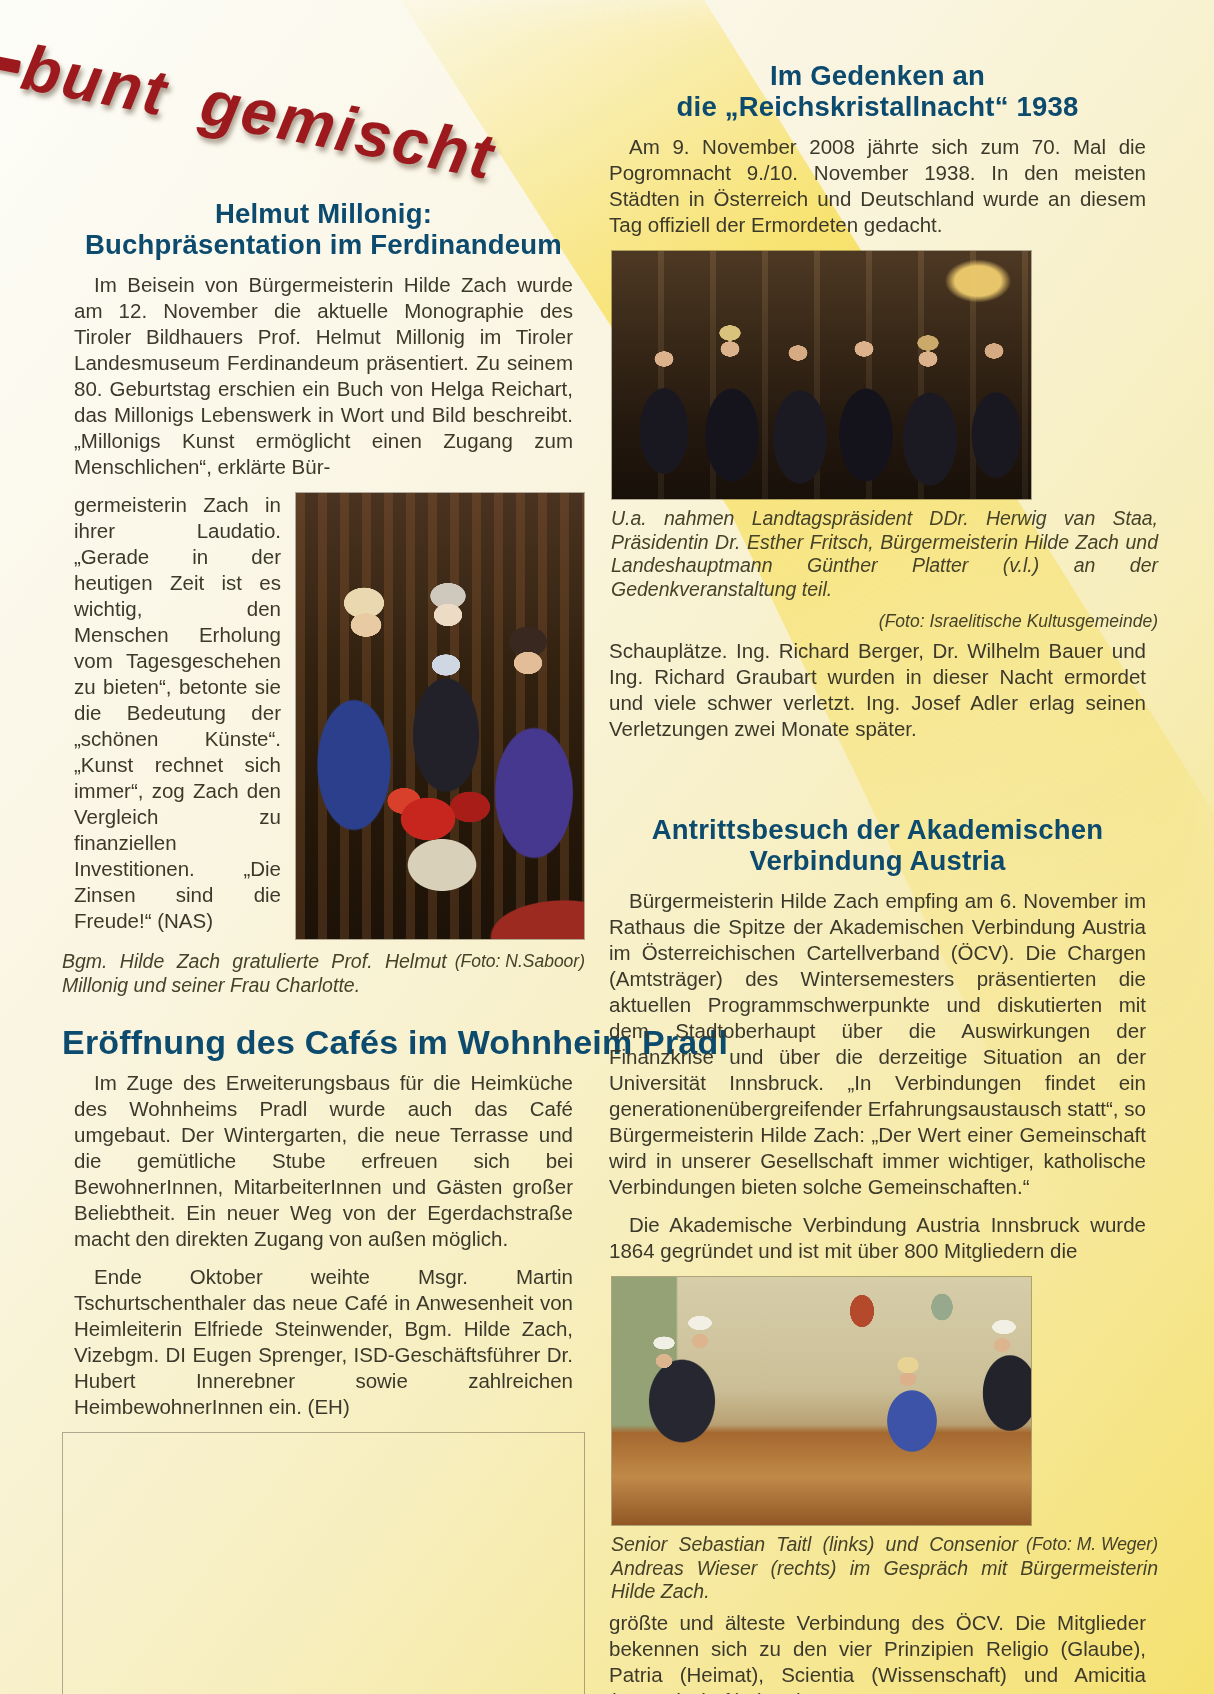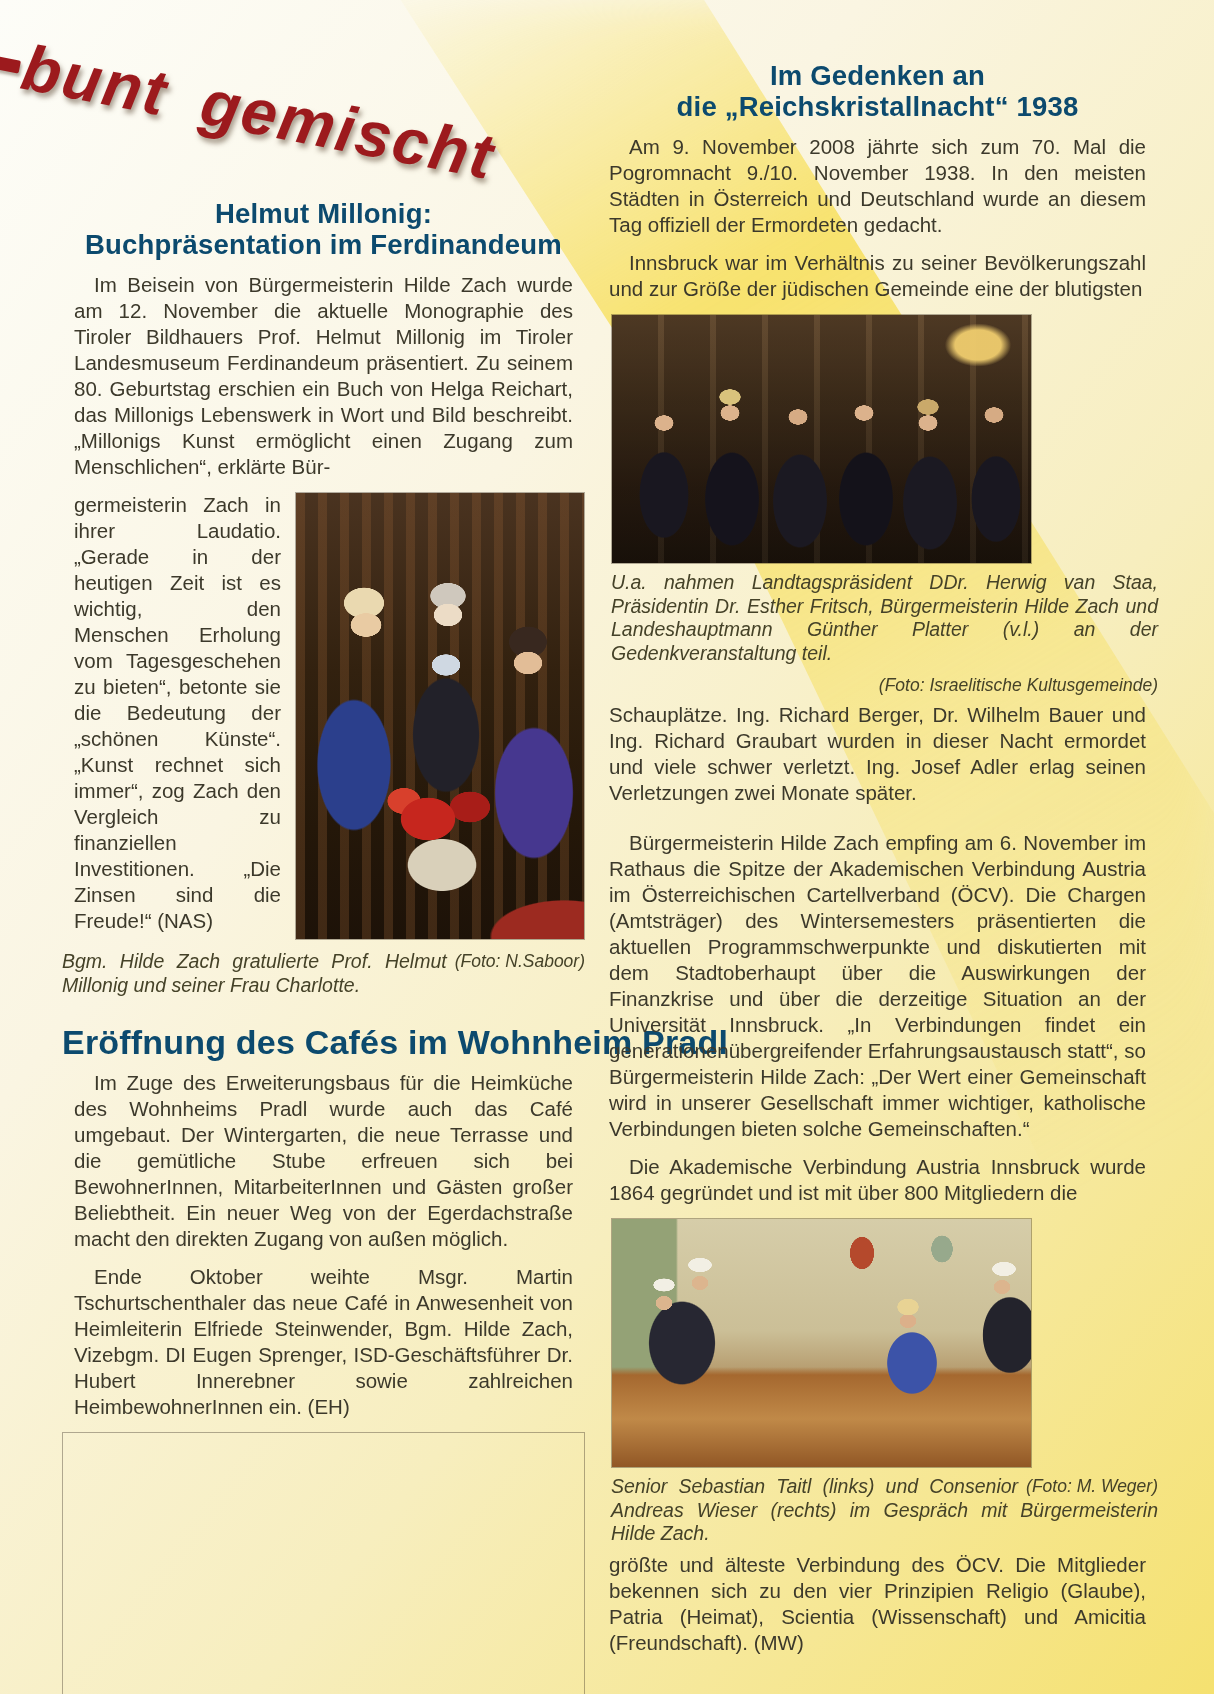--- a/index.html
+++ b/index.html
@@ -162,31 +162,31 @@
     </figure>
   </section>
 
 </div>
 
 <div class="col col-right">
 
   <section>
     <h2 class="headline"><span>Im Gedenken an</span><br><span>die „Reichskristallnacht“ 1938</span></h2>
     <p class="body indent">Am 9. November 2008 jährte sich zum 70. Mal die Pogromnacht 9./10. November 1938. In den meisten Städten in Österreich und Deutschland wurde an diesem Tag offiziell der Ermordeten gedacht.</p>
-    <p class="body indent">Innsbruck war im Verhältnis zu seiner Bevölkerungszahl und zur Größe der jüdischen Gemeinde eine der blutigsten</p>
     <figure class="fig-right">
       <div class="photo ph-gedenken"></div>
       <figcaption class="caption">U.a. nahmen Landtagspräsident DDr. Herwig van Staa, Präsidentin Dr. Esther Fritsch, Bürgermeisterin Hilde Zach und Landeshauptmann Günther Platter (v.l.) an der Gedenkveranstaltung teil.</figcaption>
       <div class="credit-line">(Foto: Israelitische Kultusgemeinde)</div>
     </figure>
     <p class="body">Schauplätze. Ing. Richard Berger, Dr. Wilhelm Bauer und Ing. Richard Graubart wurden in dieser Nacht ermordet und viele schwer verletzt. Ing. Josef Adler erlag seinen Verletzungen zwei Monate später.</p>
     <div class="clear"></div>
   </section>
 
   <section>
+    <h2 class="headline gap-top"><span>Antrittsbesuch der Akademischen</span><br><span>Verbindung Austria</span></h2>
     <p class="body indent">Bürgermeisterin Hilde Zach empfing am 6. November im Rathaus die Spitze der Akademischen Verbindung Austria im Österreichischen Cartellverband (ÖCV). Die Chargen (Amtsträger) des Wintersemesters präsentierten die aktuellen Programmschwerpunkte und diskutierten mit dem Stadtoberhaupt über die Auswirkungen der Finanzkrise und über die derzeitige Situation an der Universität Innsbruck. „In Verbindungen findet ein generationenübergreifender Erfahrungsaustausch statt“, so Bürgermeisterin Hilde Zach: „Der Wert einer Gemeinschaft wird in unserer Gesellschaft immer wichtiger, katholische Verbindungen bieten solche Gemeinschaften.“</p>
     <p class="body indent">Die Akademische Verbindung Austria Innsbruck wurde 1864 gegründet und ist mit über 800 Mitgliedern die</p>
     <figure class="fig-right">
       <div class="photo ph-austria"></div>
       <figcaption class="caption"><span class="credit-inline">(Foto: M. Weger)</span><span>Senior Sebastian Taitl (links) und Consenior Andreas Wieser (rechts) im Gespräch mit Bürgermeisterin Hilde Zach.</span></figcaption>
     </figure>
     <p class="body">größte und älteste Verbindung des ÖCV. Die Mitglieder bekennen sich zu den vier Prinzipien Religio (Glaube), Patria (Heimat), Scientia (Wissenschaft) und Amicitia (Freundschaft). (MW)</p>
     <div class="clear"></div>
   </section>
 

